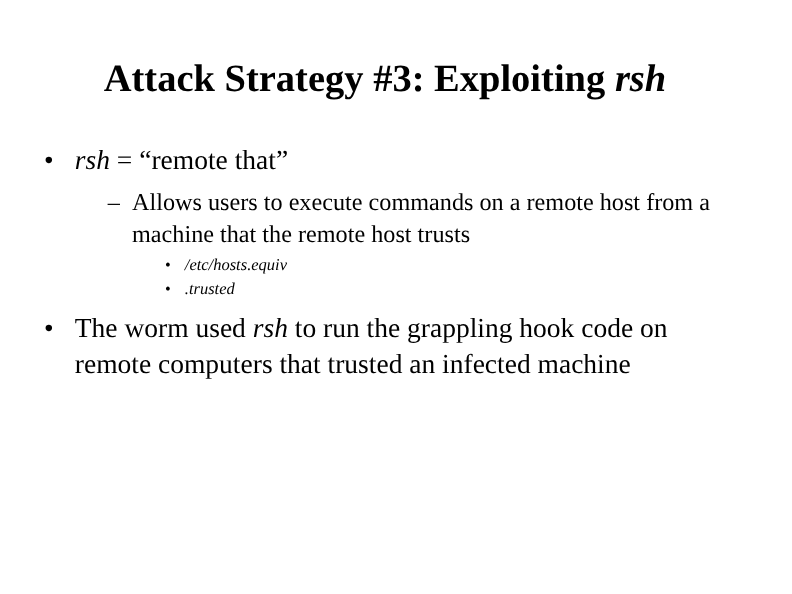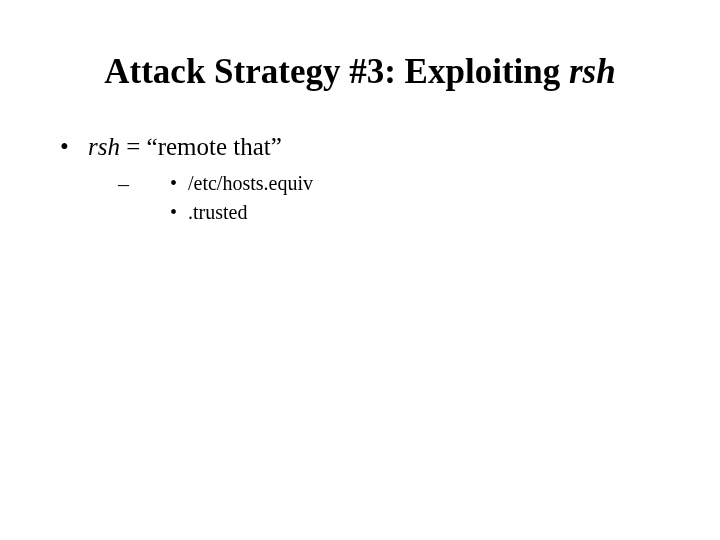--- a/index.html
+++ b/index.html
@@ -1,44 +1,48 @@
 <!DOCTYPE html>
 <html><head>
 <meta charset="utf-8">
 <style>
   * { margin: 0; padding: 0; box-sizing: border-box; }
   html, body { width: 720px; height: 540px; background: #fff; font-family: "Times New Roman", Times, serif; color: #000; }
-  .slide { width: 720px; height: 530px; position: relative; padding: 52px 48px 0 48px; }
+  .slide { width: 720px; height: 530px; position: relative; padding: 52px 48px 0 28px; }
   .title { font-size: 35px; text-align: center; margin: 0 auto 38px auto; line-height: 1.15; }
   .title .it { font-style: italic; }
   ul.lvl1 { list-style: none; padding-left: 12px; }
   ul.lvl1 > li { font-size: 25px; line-height: 1.35; margin-bottom: 8px; position: relative; padding-left: 28px; }
   ul.lvl1 > li::before { content: "•"; position: absolute; left: 0; top: 0; font-size: 25px; }
   ul.lvl1 > li .it { font-style: italic; }
   ul.lvl2 { list-style: none; padding-left: 30px; margin-top: 6px; }
   ul.lvl2 > li { font-size: 22px; line-height: 1.3; margin-bottom: 6px; position: relative; padding-left: 22px; }
   ul.lvl2 > li::before { content: "–"; position: absolute; left: 0; top: 0; }
   ul.lvl3 { list-style: none; padding-left: 30px; margin-top: 4px; }
-  ul.lvl3 > li { font-size: 20px; line-height: 1.35; margin-bottom: 2px; position: relative; padding-left: 18px; }
+  ul.lvl3 > li { font-size: 15px; line-height: 1.35; margin-bottom: 2px; position: relative; padding-left: 18px; font-style: italic; }
   ul.lvl3 > li::before { content: "•"; position: absolute; left: 0; top: 0; font-style: normal; }
 </style>
 </head>
 <body>
 
 <div class="slide">
   <h1 class="title">
     <span>Attack Strategy #3: Exploiting </span><span class="it">rsh</span>
   </h1>
 
   <ul class="lvl1">
     <li>
       <span class="it">rsh</span><span> = “remote that”</span>
       <ul class="lvl2">
         <li>
+          <span>Allows users to execute commands on a remote host from a machine that the remote host trusts</span>
           <ul class="lvl3">
             <li>/etc/hosts.equiv</li>
             <li>.trusted</li>
           </ul>
         </li>
       </ul>
     </li>
+    <li>
+      <span>The worm used </span><span class="it">rsh</span><span> to run the grappling hook code on remote computers that trusted an infected machine</span>
+    </li>
   </ul>
 </div>
 
 </body></html>

